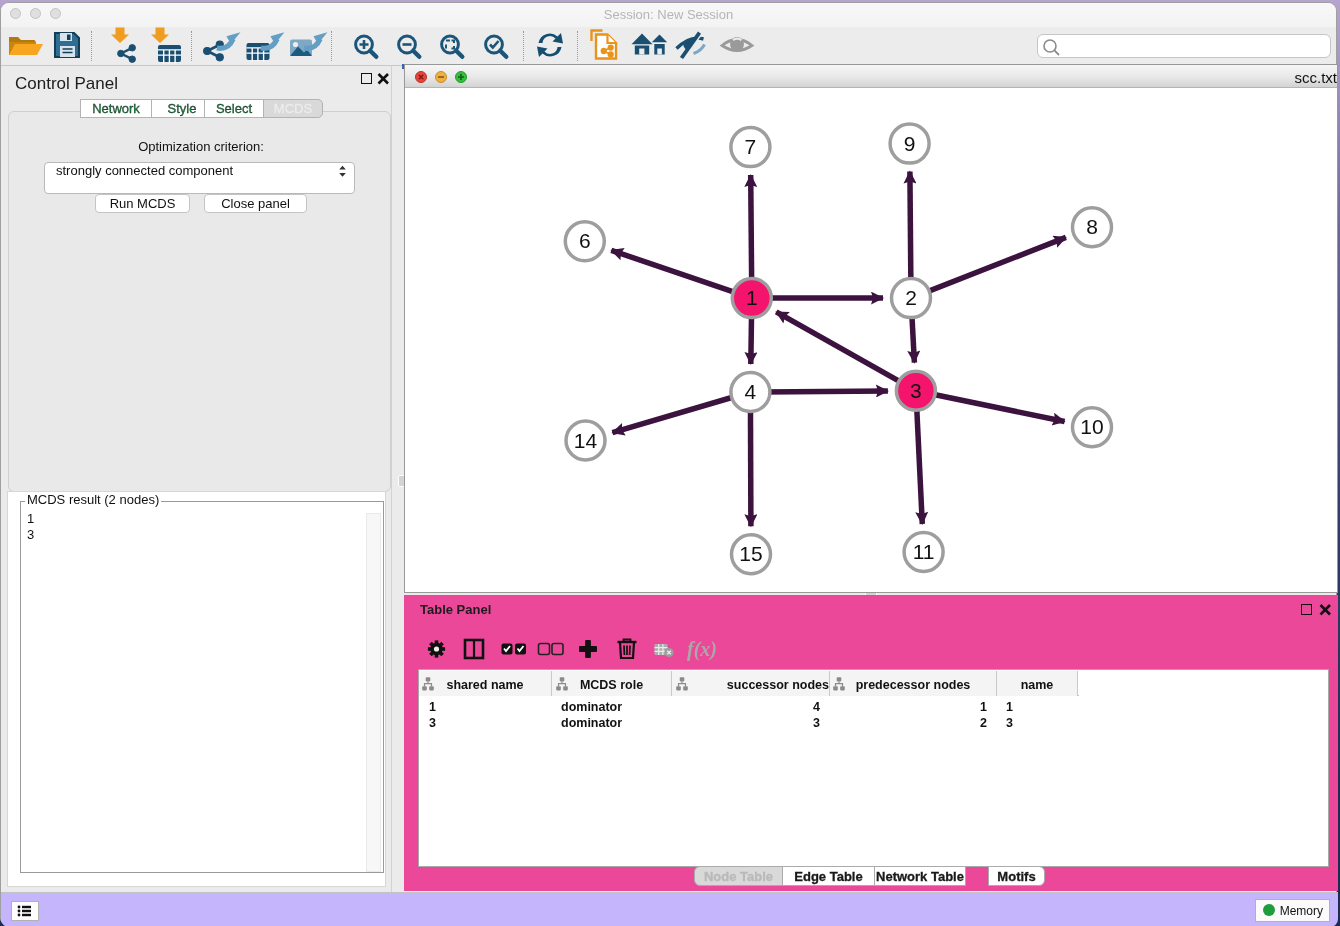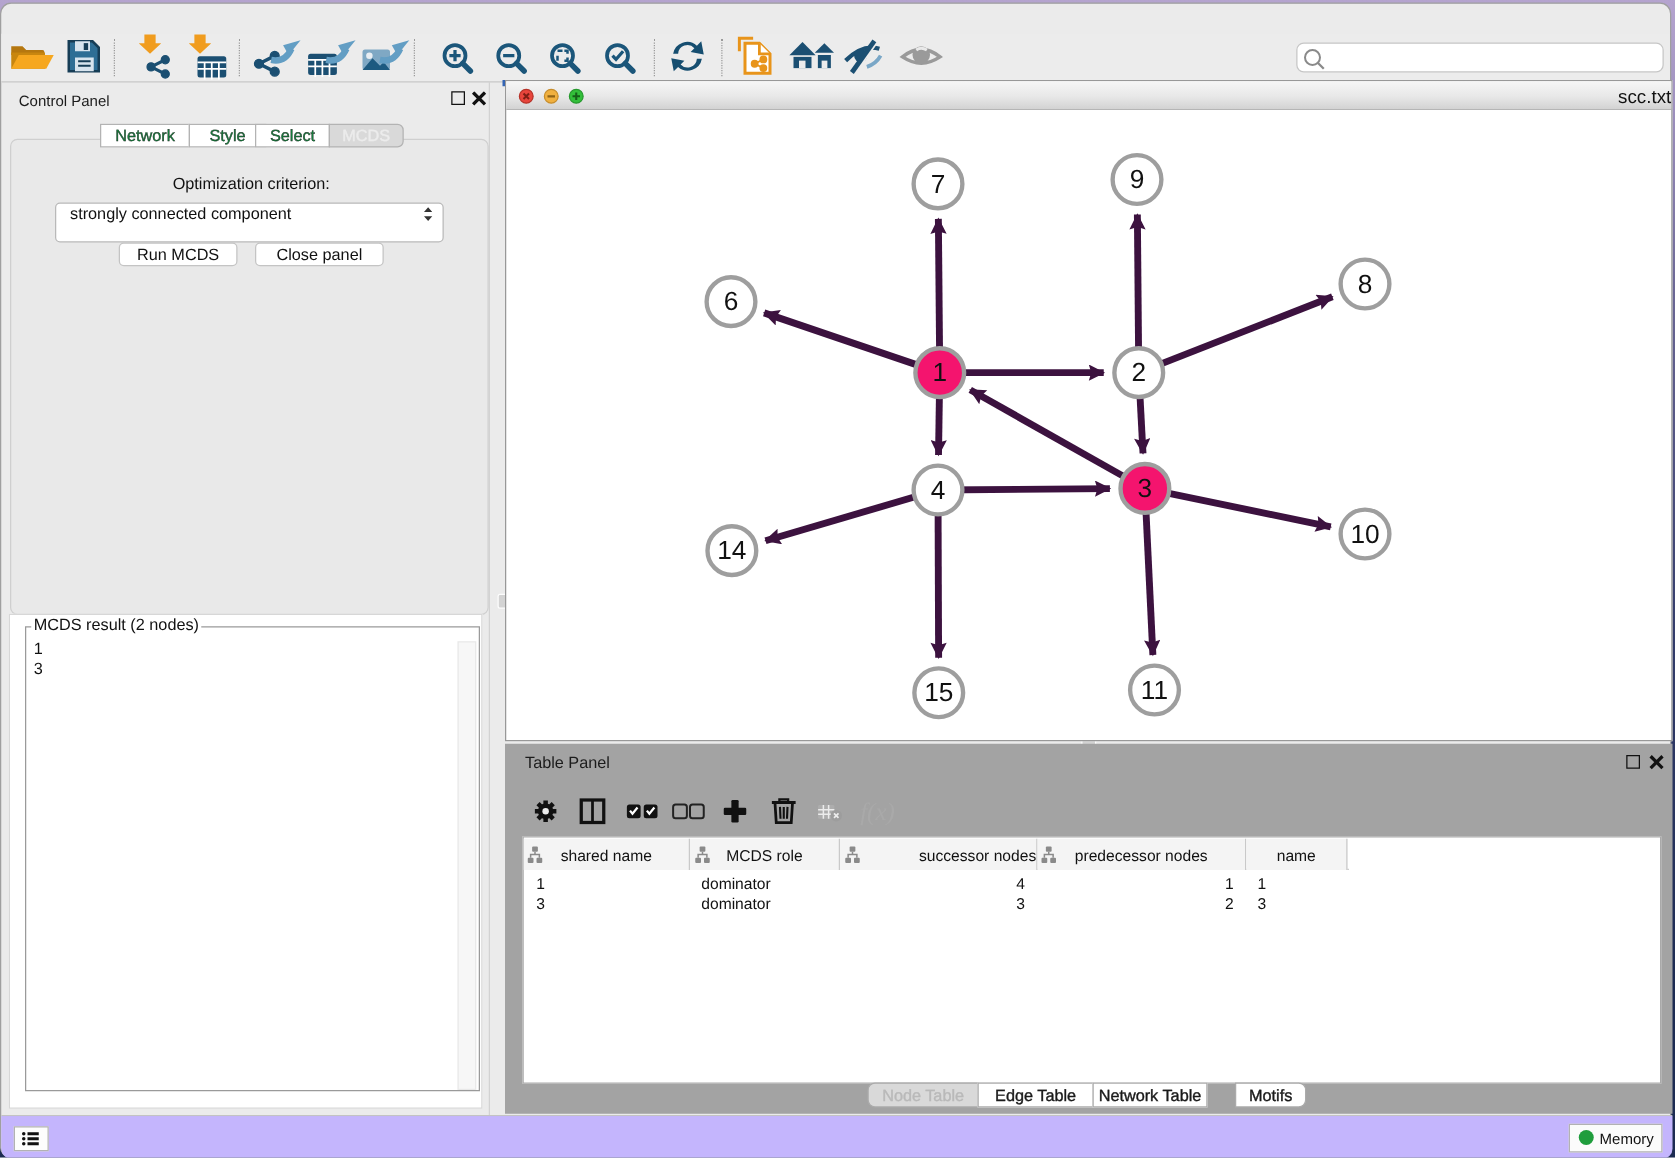--- a/index.html
+++ b/index.html
@@ -16,55 +16,61 @@
 .tl{position:absolute;top:5px;width:11px;height:11px;border-radius:50%;
   background:#dfdfdf;border:1px solid #c2c2c2;box-sizing:border-box;}
 #wtitle{position:absolute;top:4px;left:0;width:100%;text-align:center;
   font-size:13px;color:#b5b5b5;}
 #toolbar{position:absolute;left:0;top:24px;width:100%;height:39px;
   background:#ececec;border-bottom:1px solid #c8c8c8;box-sizing:border-box;}
 .sep{position:absolute;top:4px;height:30px;width:0;border-left:1px dotted #9a9a9a;}
 #search{position:absolute;left:1036px;top:7px;width:294px;height:24px;background:#fff;
   border:1px solid #c6c6c6;border-radius:6px;box-sizing:border-box;}
 
-#cp-title{left:14px;top:71px;font-size:12px;color:#1c1c1c;}
+#cp-title{left:14px;top:71px;font-size:17px;color:#1c1c1c;}
 .sq{width:11px;height:11px;border:1.5px solid #111;box-sizing:border-box;}
 #cp-box{left:7px;top:108px;width:383px;height:381px;background:#e9e9e9;
   border:1px solid #cfcfcf;border-radius:6px;box-sizing:border-box;}
 .tab{position:absolute;top:96px;height:19px;background:#fff;border:1px solid #b3b3b3;
   box-sizing:border-box;font-size:13px;color:#15803d;-webkit-text-stroke:0.3px #1a1a1a;text-align:center;line-height:18px;}
 #opt-label{left:0;top:136px;width:400px;text-align:center;font-size:13px;color:#111;}
 #dropdown{left:43px;top:159px;width:311px;height:32px;background:#fff;border:1px solid #b9b9b9;
   border-radius:4px;box-sizing:border-box;font-size:13px;color:#111;line-height:16px;padding-left:11px;}
 .btn{background:#fff;border:1px solid #c4c4c4;border-radius:4px;box-sizing:border-box;
   font-size:13px;color:#111;text-align:center;line-height:18px;height:19px;}
 #cp-white{left:6px;top:488px;width:379px;height:396px;background:#fff;border:1px solid #d7d7d7;box-sizing:border-box;}
 #fieldset{position:absolute;left:12px;top:9px;width:364px;height:372px;border:1px solid #9a9a9a;box-sizing:border-box;}
 #fs-legend{position:absolute;left:4px;top:-10px;background:#fff;font-size:13px;color:#111;padding:0 2px;}
 #fs-scroll{position:absolute;right:2px;top:11px;width:15px;height:359px;background:#f7f7f7;border:1px solid #e9e9e9;box-sizing:border-box;}
 
 #netwin{left:403px;top:61px;width:934px;height:529px;border:1px solid #989898;box-sizing:border-box;background:#fff;}
 #net-tbar{position:absolute;left:0;top:0;width:100%;height:23px;
   background:linear-gradient(#f6f6f6 0%,#e8e8e8 55%,#d3d3d3 100%);border-bottom:1px solid #b5b5b5;box-sizing:border-box;}
 #net-title{position:absolute;top:4px;left:0;width:100%;text-align:right;font-size:15px;color:#111;}
 
-#tpanel{left:403px;top:592px;width:934px;height:296px;background:#a3a3a3;}
+#tpanel{left:403px;top:592px;width:934px;height:296px;background:#ec4899;font-weight:bold;}
 #tp-title{position:absolute;left:16px;top:7px;font-size:13px;color:#1c1c1c;}
 #ttable{position:absolute;left:14px;top:74px;width:911px;height:198px;background:#fff;border:1px solid #a9a9a9;box-sizing:border-box;}
 .th{position:absolute;top:1px;height:25px;background:#f4f4f4;
   border-right:1px solid #c9c9c9;box-sizing:border-box;font-size:12.5px;color:#111;text-align:center;line-height:29px;}
 .td{position:absolute;font-size:12.5px;color:#111;}
 .btab{position:absolute;top:0;height:20px;background:#fff;border:1px solid #ababab;box-sizing:border-box;
   font-size:13px;color:#1a1a1a;-webkit-text-stroke:0.3px #1a1a1a;text-align:center;line-height:19px;}
 
 #status{position:absolute;left:0;top:889px;width:1337px;height:35px;background:#c4b5fd;
   border-top:1px solid #c3c3c3;box-sizing:border-box;border-radius:0 0 8px 8px;}
 </style></head>
 <body>
 <div id="win">
+  <div id="titlebar">
+    <div class="tl" style="left:9px"></div>
+    <div class="tl" style="left:29px"></div>
+    <div class="tl" style="left:49px"></div>
+    <div id="wtitle">Session: New Session</div>
+  </div>
   <div id="toolbar">
     <div class="sep" style="left:90px"></div>
     <div class="sep" style="left:190px"></div>
     <div class="sep" style="left:330px"></div>
     <div class="sep" style="left:522px"></div>
     <div class="sep" style="left:576px"></div>
     <div id="search"></div>
     <svg id="tb-icons" class="abs" style="left:0;top:0" width="1336" height="39">
       <defs>
         <g id="mag">

